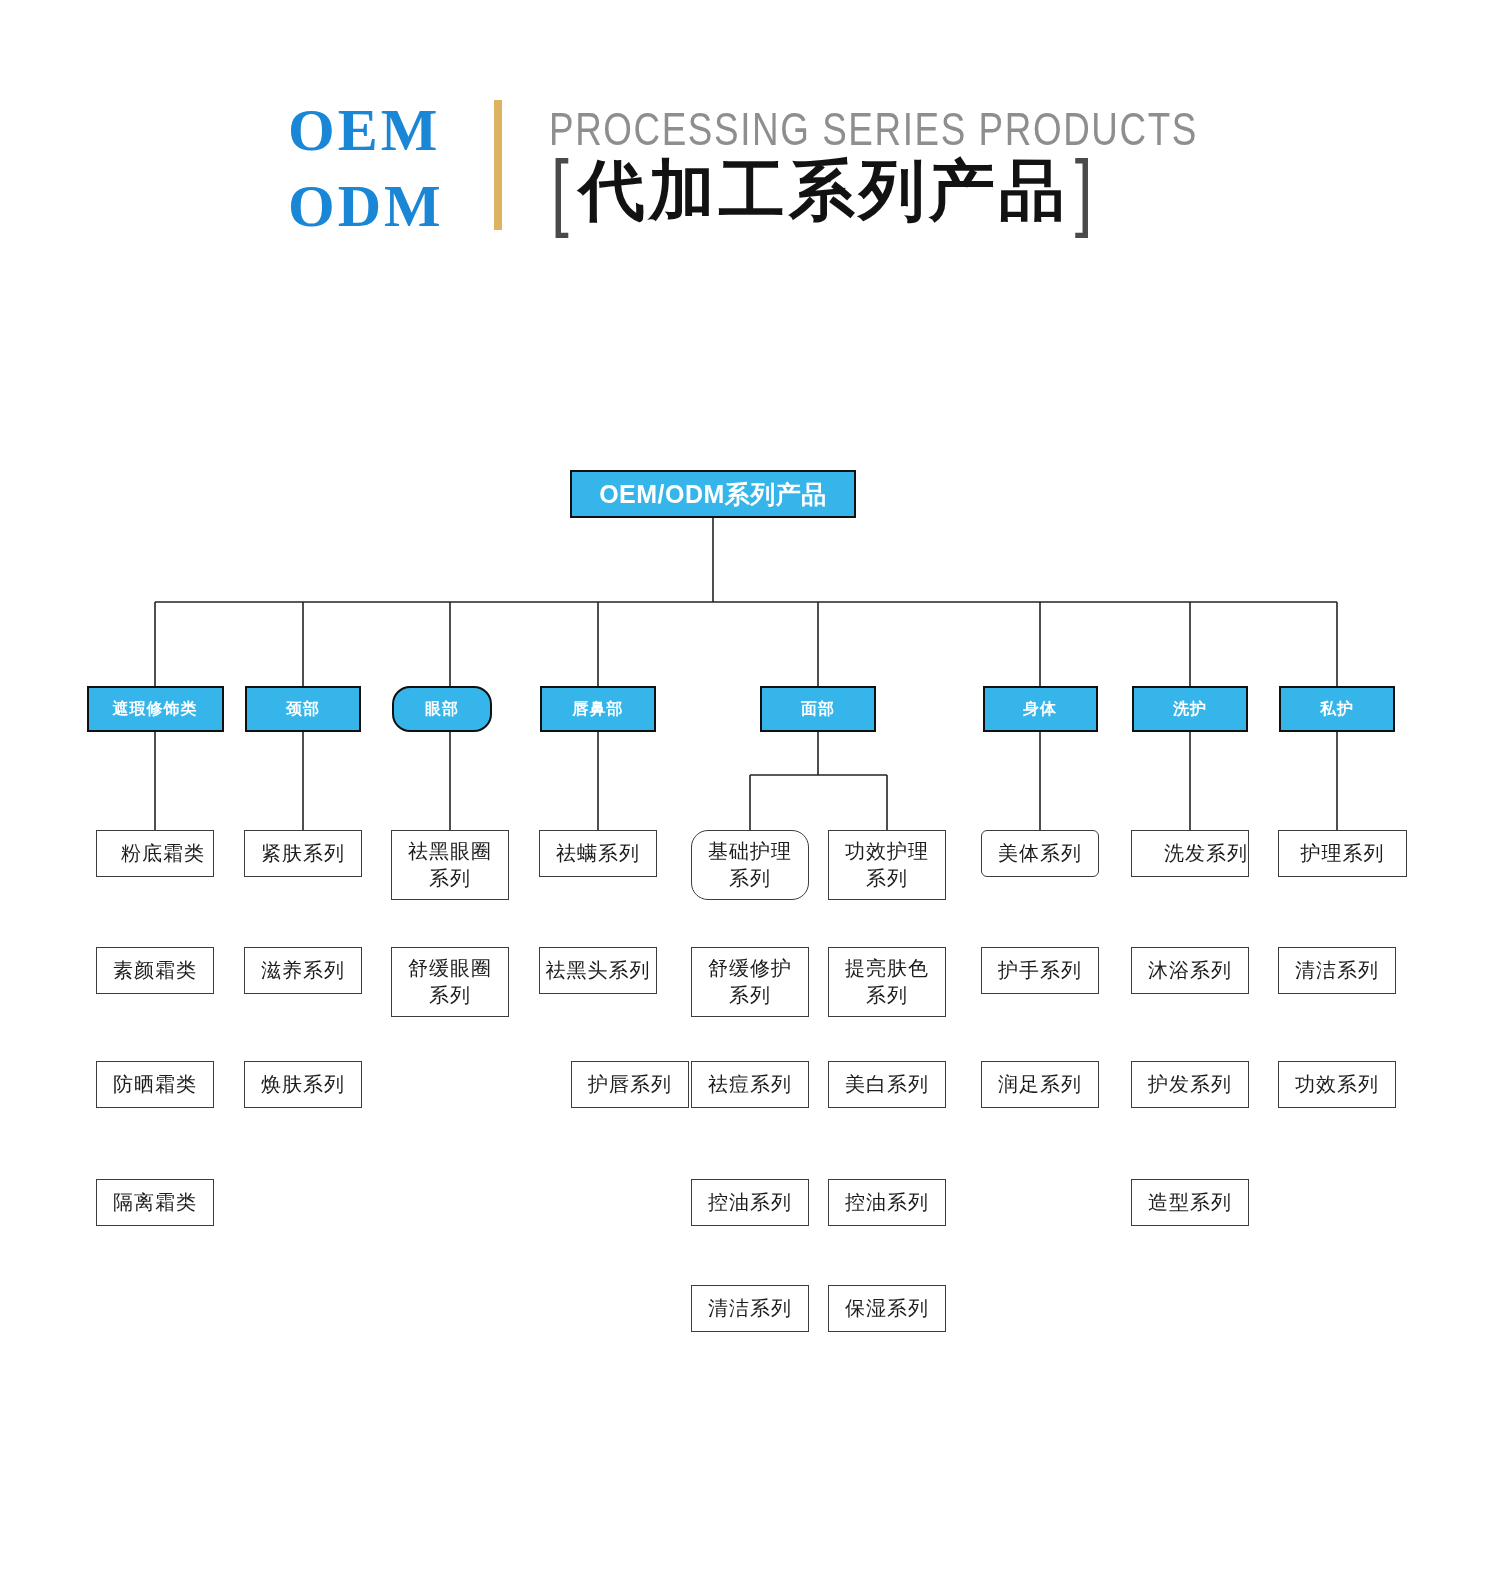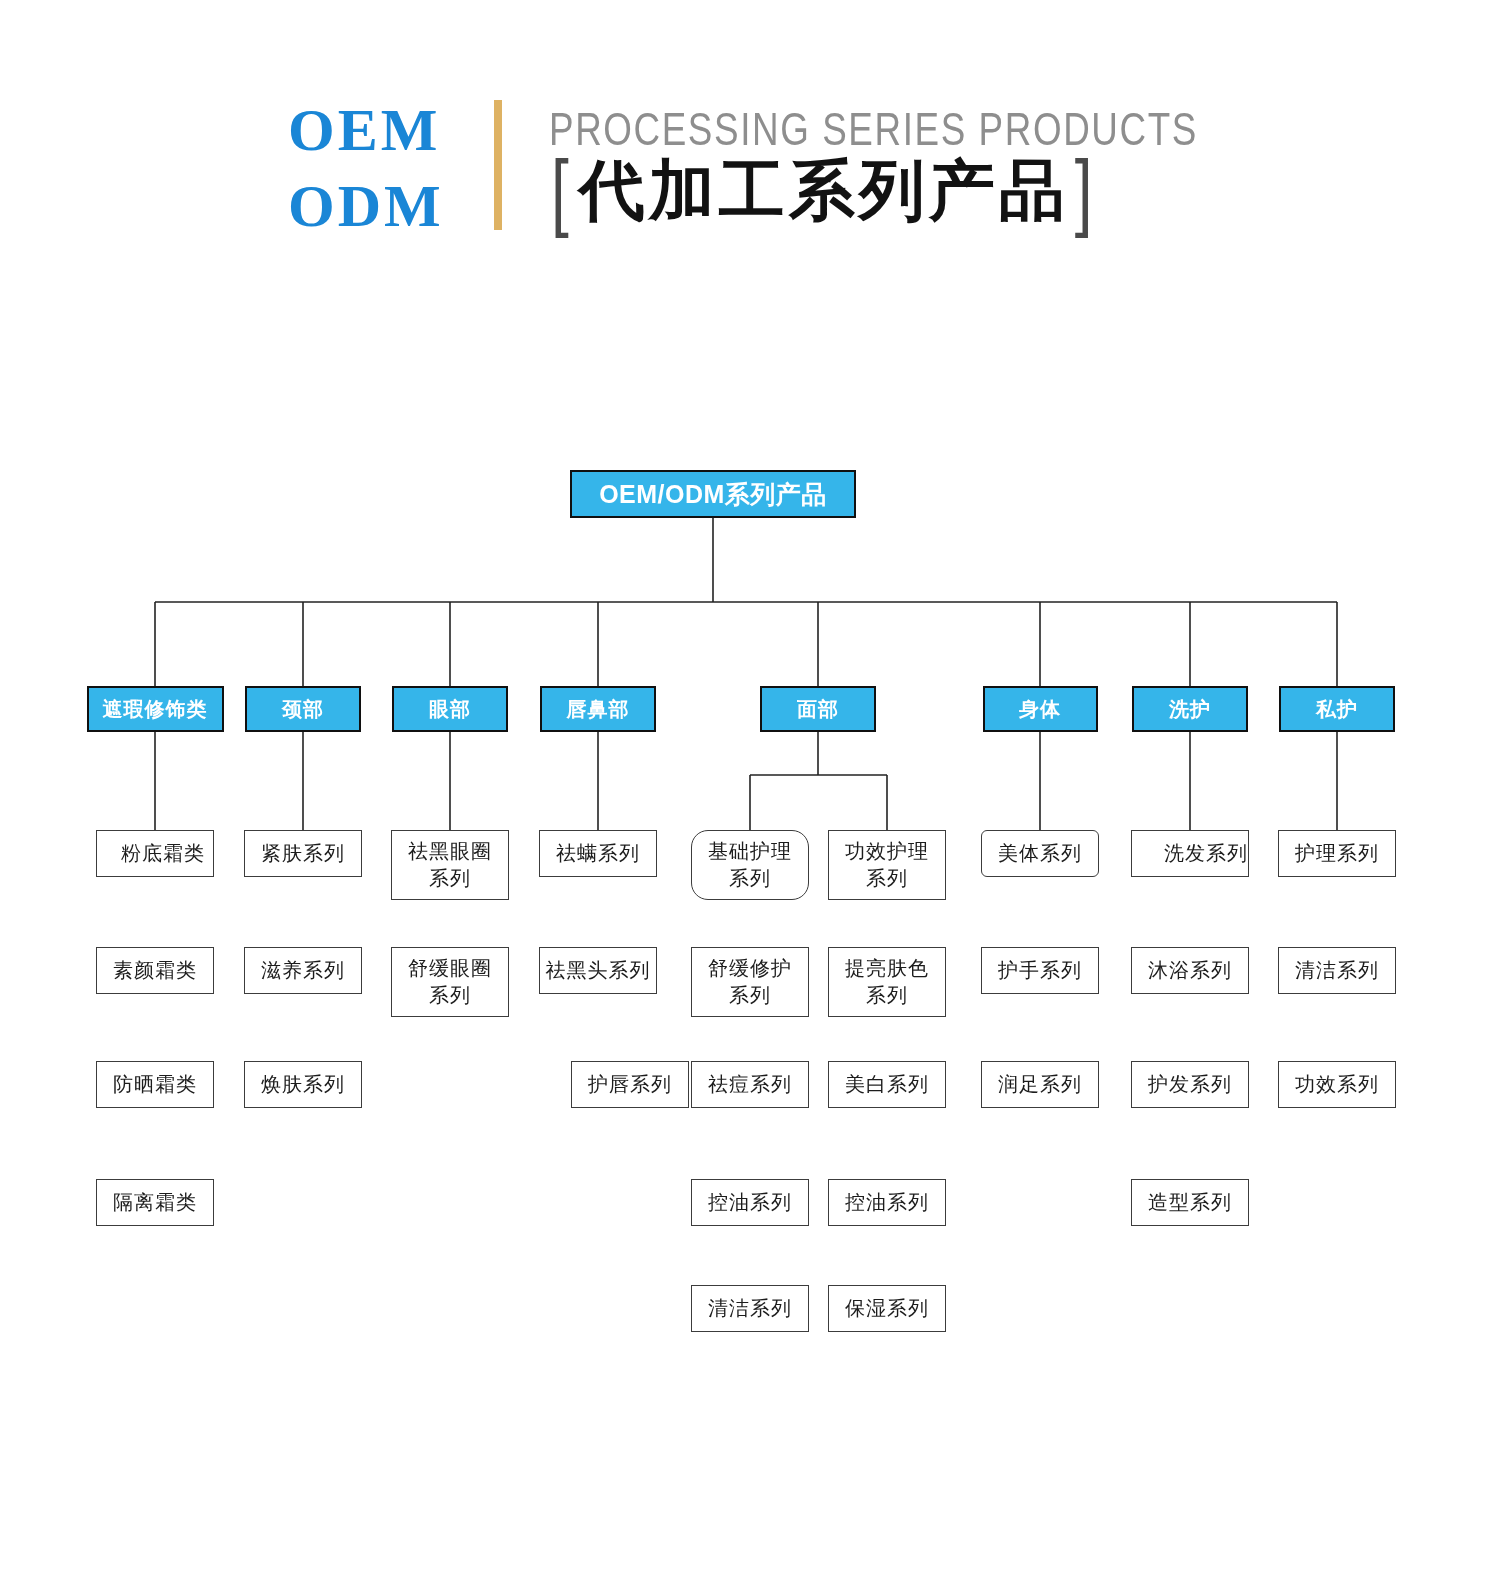--- a/index.html
+++ b/index.html
@@ -40,21 +40,21 @@
   }
   
   #connectors{position:absolute;left:0;top:0;}
   .node{
     position:absolute;box-sizing:border-box;
     display:flex;align-items:center;justify-content:center;
     text-align:center;white-space:pre-line;
   }
   .node.blue{
     background:#35b5ea;border:2px solid #101010;
-    color:#ffffff;font-weight:bold;font-size:20px;
+    color:#ffffff;font-weight:bold;font-size:16px;
     letter-spacing:1px;
   }
   .node.root{font-size:25px;letter-spacing:0.5px;}
   .node.leaf{
     background:#ffffff;border:1.5px solid #3c3c3c;
     color:#1c1c1c;font-size:20px;line-height:27px;
     letter-spacing:1px;
   }
 </style>
 </head>
@@ -102,21 +102,21 @@
       <div class="node blue root" style="left: 570px; top: 470px; width: 286px; height: 48px;">OEM/ODM系列产品</div>
       <div class="node blue" style="left: 86.5px; top: 686px; width: 137px; height: 46px;">遮瑕修饰类</div>
       <div class="node leaf" style="left: 96px; top: 830px; width: 118px; height: 47px; padding-left: 16px;">粉底霜类</div>
       <div class="node leaf" style="left: 96px; top: 947px; width: 118px; height: 47px;">素颜霜类</div>
       <div class="node leaf" style="left: 96px; top: 1061px; width: 118px; height: 47px;">防晒霜类</div>
       <div class="node leaf" style="left: 96px; top: 1179px; width: 118px; height: 47px;">隔离霜类</div>
       <div class="node blue" style="left: 245px; top: 686px; width: 116px; height: 46px;">颈部</div>
       <div class="node leaf" style="left: 244px; top: 830px; width: 118px; height: 47px;">紧肤系列</div>
       <div class="node leaf" style="left: 244px; top: 947px; width: 118px; height: 47px;">滋养系列</div>
       <div class="node leaf" style="left: 244px; top: 1061px; width: 118px; height: 47px;">焕肤系列</div>
-      <div class="node blue" style="left: 392px; top: 686px; width: 116px; height: 46px;">眼部</div>
+      <div class="node blue" style="left: 392px; top: 686px; width: 100px; height: 46px; border-radius: 18px;">眼部</div>
       <div class="node leaf" style="left: 391px; top: 830px; width: 118px; height: 70px;">祛黑眼圈
 系列</div>
       <div class="node leaf" style="left: 391px; top: 947px; width: 118px; height: 70px;">舒缓眼圈
 系列</div>
       <div class="node blue" style="left: 540px; top: 686px; width: 116px; height: 46px;">唇鼻部</div>
       <div class="node leaf" style="left: 539px; top: 830px; width: 118px; height: 47px;">祛螨系列</div>
       <div class="node leaf" style="left: 539px; top: 947px; width: 118px; height: 47px;">祛黑头系列</div>
       <div class="node leaf" style="left: 539px; top: 1061px; width: 118px; height: 47px; margin-left: 32px;">护唇系列</div>
       <div class="node blue" style="left: 760px; top: 686px; width: 116px; height: 46px;">面部</div>
       <div class="node leaf" style="left: 691px; top: 830px; width: 118px; height: 70px; border-radius: 17px;">基础护理
@@ -136,18 +136,18 @@
       <div class="node blue" style="left: 982.5px; top: 686px; width: 115px; height: 46px;">身体</div>
       <div class="node leaf" style="left: 981px; top: 830px; width: 118px; height: 47px; border-radius: 6px;">美体系列</div>
       <div class="node leaf" style="left: 981px; top: 947px; width: 118px; height: 47px;">护手系列</div>
       <div class="node leaf" style="left: 981px; top: 1061px; width: 118px; height: 47px;">润足系列</div>
       <div class="node blue" style="left: 1132px; top: 686px; width: 116px; height: 46px;">洗护</div>
       <div class="node leaf" style="left: 1131px; top: 830px; width: 118px; height: 47px; padding-left: 32px;">洗发系列</div>
       <div class="node leaf" style="left: 1131px; top: 947px; width: 118px; height: 47px;">沐浴系列</div>
       <div class="node leaf" style="left: 1131px; top: 1061px; width: 118px; height: 47px;">护发系列</div>
       <div class="node leaf" style="left: 1131px; top: 1179px; width: 118px; height: 47px;">造型系列</div>
       <div class="node blue" style="left: 1279px; top: 686px; width: 116px; height: 46px;">私护</div>
-      <div class="node leaf" style="left: 1278px; top: 830px; width: 118px; height: 47px;">护理系列</div>
+      <div class="node leaf" style="left: 1278px; top: 830px; width: 129px; height: 47px;">护理系列</div>
       <div class="node leaf" style="left: 1278px; top: 947px; width: 118px; height: 47px;">清洁系列</div>
       <div class="node leaf" style="left: 1278px; top: 1061px; width: 118px; height: 47px;">功效系列</div>
     </div>
 
 </div>
 
 </body></html>

